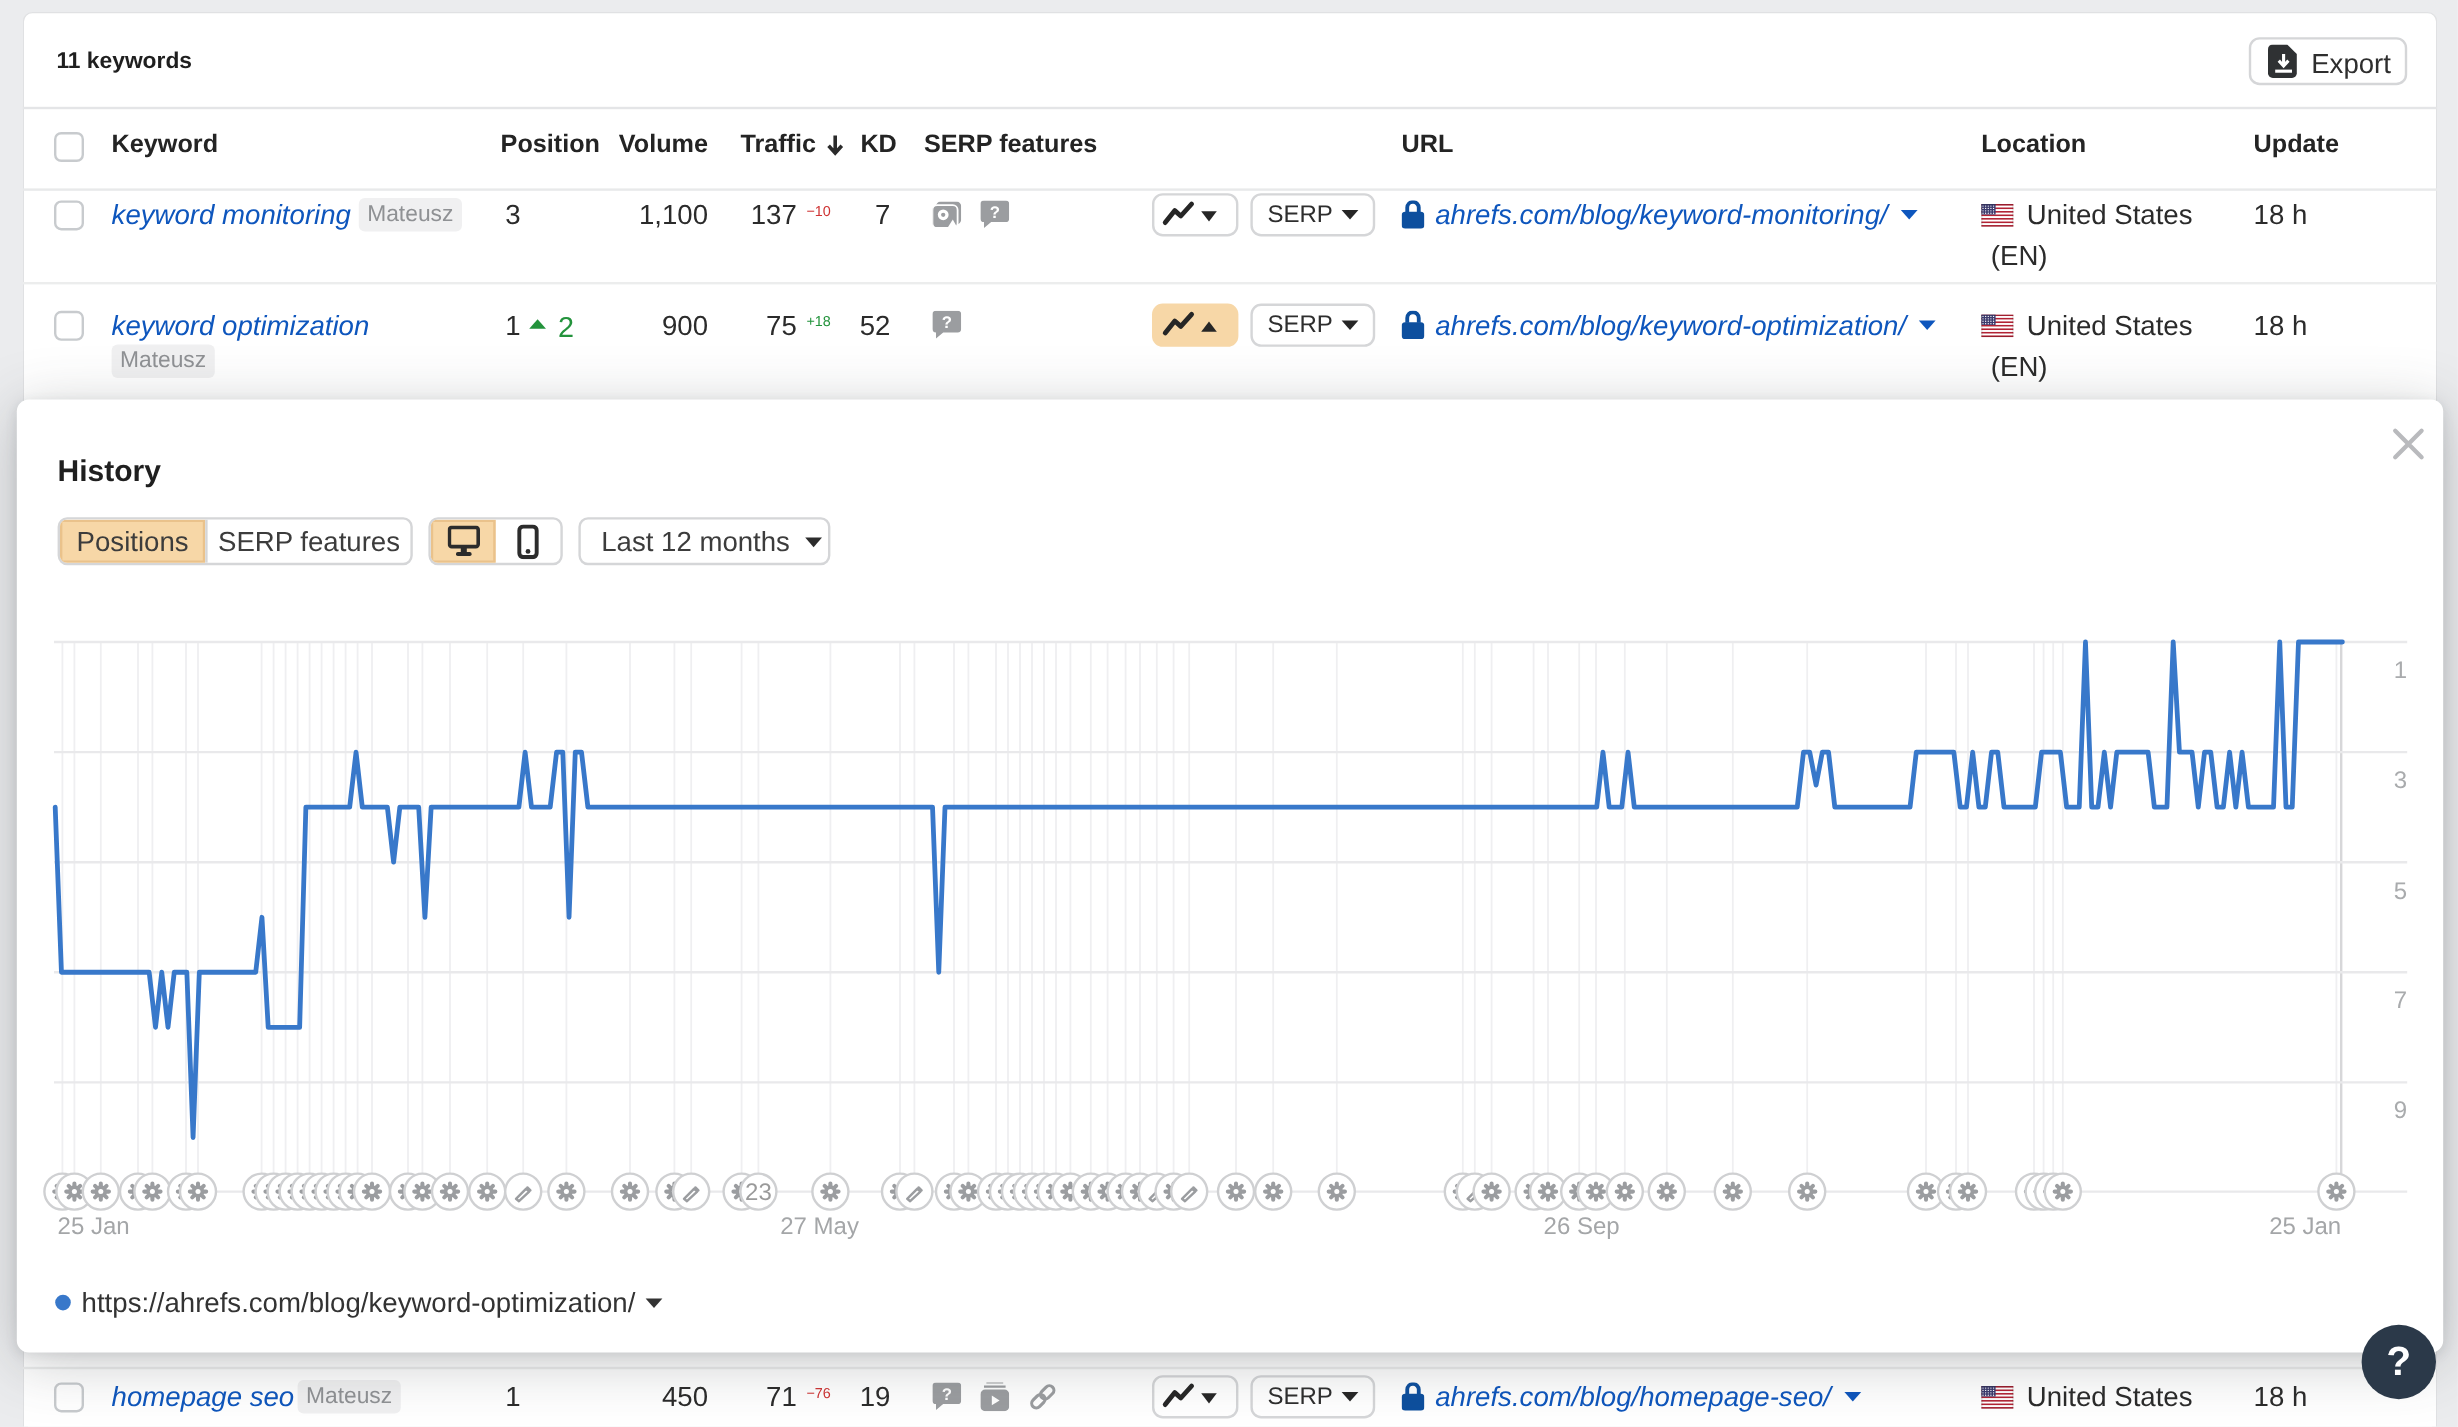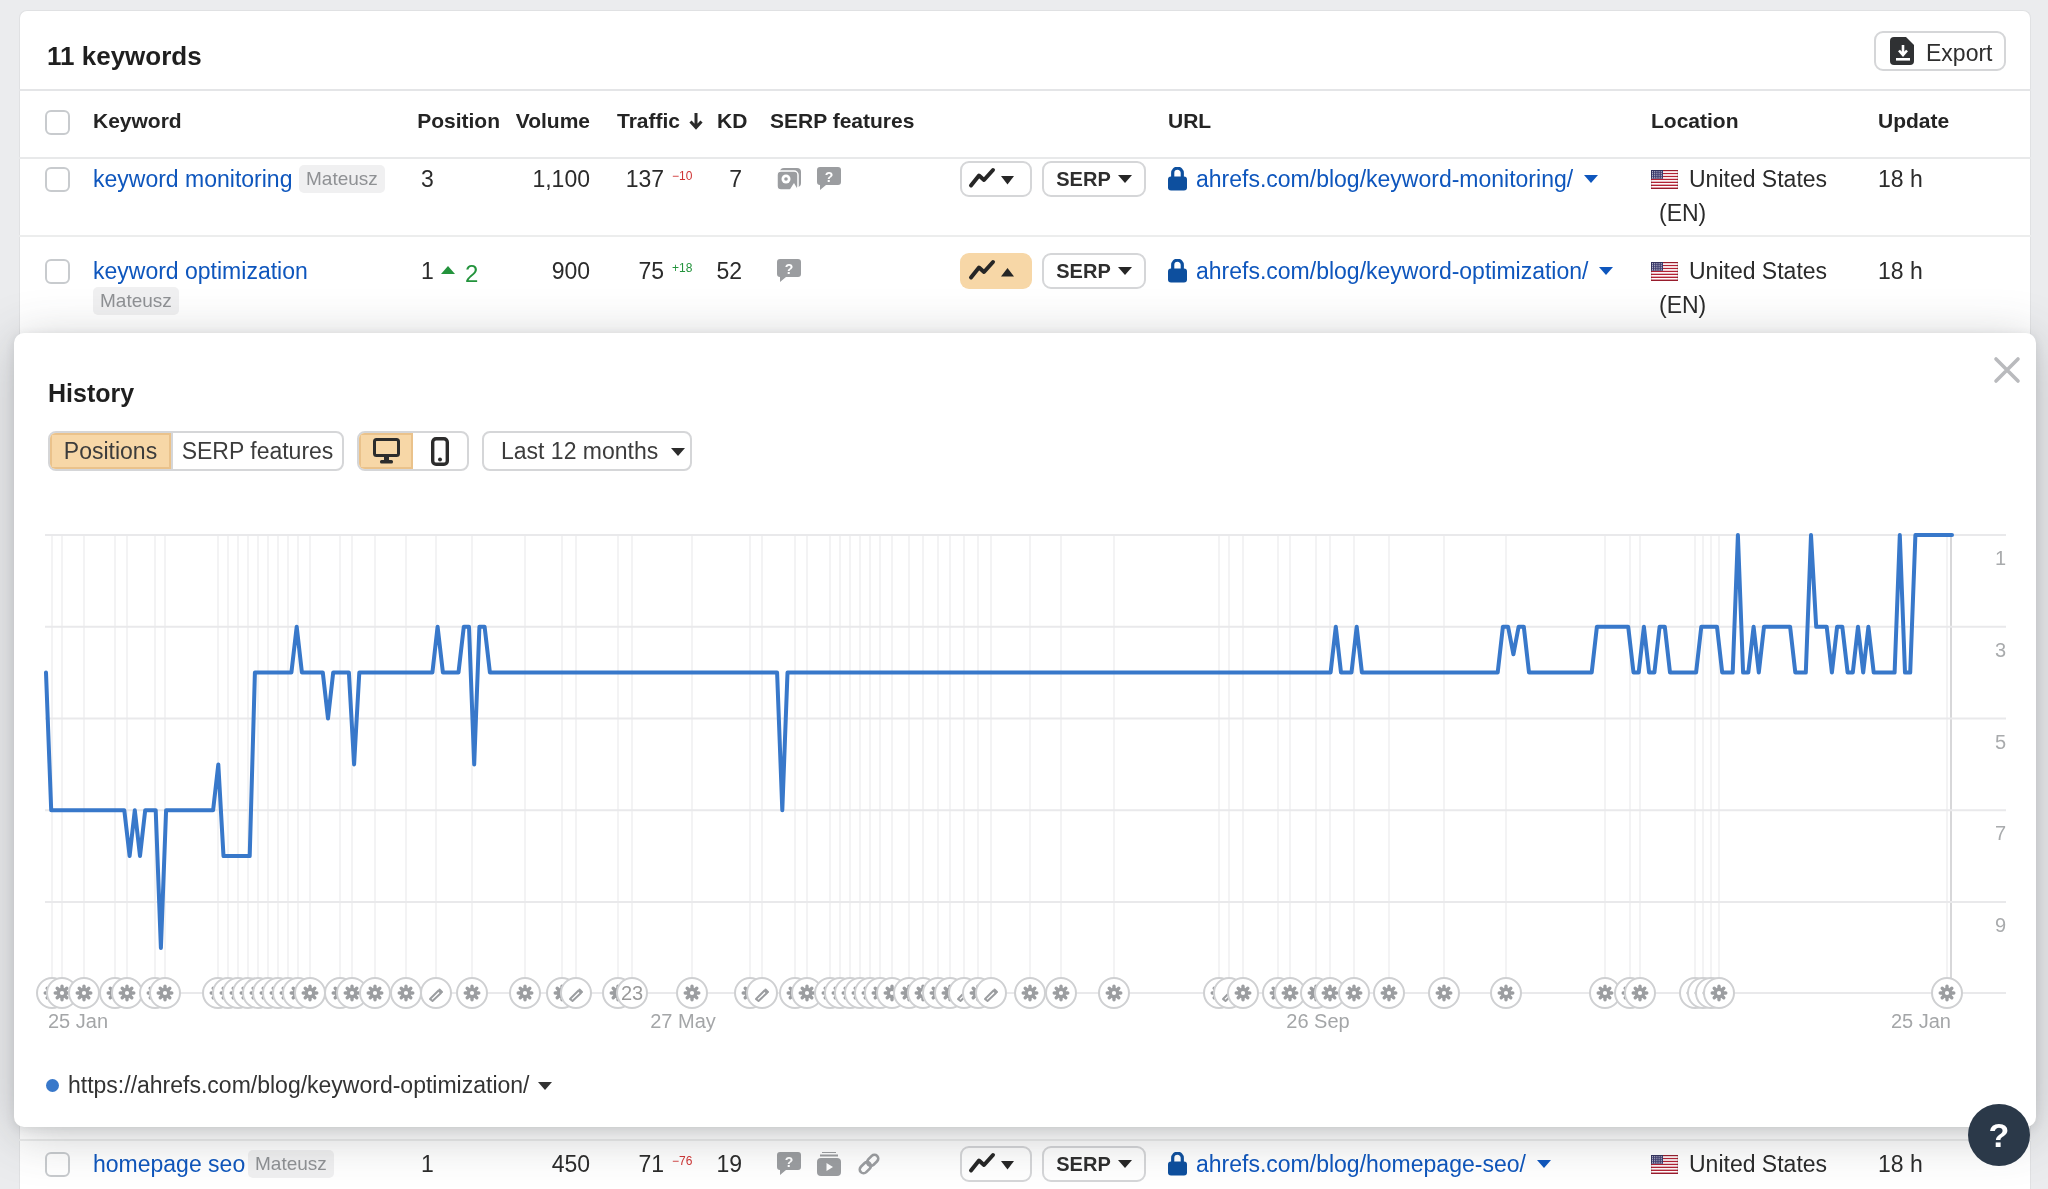--- a/index.html
+++ b/index.html
@@ -4,47 +4,47 @@
 * { margin:0; padding:0; box-sizing:border-box; }
 html,body { width:2048px; height:1189px; overflow:hidden; background:#ebecee;
   font-family:"Liberation Sans", sans-serif; font-size:23px; color:#2b2b2b;
   -webkit-font-smoothing:antialiased; }
 .abs { position:absolute; }
 .card { position:absolute; left:19px; top:10px; width:2012px; height:1179px;
   background:#fff; border:1px solid #e0e1e3; border-bottom:none; border-radius:8px 8px 0 0; }
 .hline { position:absolute; left:19px; width:2012px; height:0; border-top:2px solid #e4e5e7; }
 .rline { position:absolute; left:19px; width:2012px; height:0; border-top:2px solid #eceded; }
 .bold { font-weight:bold; }
-.link { color:#0e56bd; }
+.link { color:#0e56bd;font-style:italic; }
 .cb { width:25px; height:25px; border:2px solid #c8cbce; border-radius:6px; background:#fff; }
 .tag { position:absolute; background:#f0f0f1; color:#8f9194; font-size:19px;
   border-radius:5px; padding:4px 7px; line-height:20px; white-space:nowrap; }
 .btn { position:absolute; background:#fff; border:2px solid #d5d6d8; border-radius:9px; }
-.serpbtn { display:flex; align-items:center; justify-content:center; gap:7px; font-weight:bold; font-size:20px; color:#2e2e2e; }
+.serpbtn { display:flex; align-items:center; justify-content:center; gap:7px; font-weight:normal; font-size:20px; color:#2e2e2e; }
 .urlcell { position:absolute; display:flex; align-items:center; height:30px; font-size:23px; white-space:nowrap; }
 .urlcell svg { margin-right:9px; } .urlcell .car { margin-left:11px; }
 .car { display:inline-block; width:0; height:0; vertical-align:middle; }
 .hd { position:absolute; font-weight:bold; color:#242424; font-size:21px; white-space:nowrap; }
 .cell { position:absolute; font-size:23px; color:#2b2b2b; white-space:nowrap; }
 .cell.link, .link { color:#0e56bd; }
 .rt { text-align:right; }
 .green { color:#23933c; }
 .red { color:#cf3434; }
 .small { font-size:12px; }
 .chart { position:absolute; left:0; top:0; }
 .panel { position:absolute; left:14px; top:333px; width:2022px; height:794px;
   background:#fff; border-radius:10px; box-shadow:0 8px 50px rgba(60,64,70,0.28), 0 2px 10px rgba(60,64,70,0.12);text-decoration:underline; }
 .seg { position:absolute; border:2px solid #d5d6d8; border-radius:8px; background:#fff; overflow:hidden; display:flex; }
 .seg > div { display:flex; align-items:center; justify-content:center; font-size:23px; color:#3c3c3c; white-space:nowrap; }
 .seg .on { background:#f7d7a7; box-shadow:inset 0 0 0 2px #eac28b; }
 </style></head>
 <body>
 <div class="card"></div>
 
-<div class="abs bold" style="left:47px;top:41px;font-size:26px;color:#1f1f1f">11 keywords</div>
+<div class="abs bold" style="left:47px;top:41px;font-size:19px;color:#1f1f1f">11 keywords</div>
 <div class="btn" style="left:1874px;top:31px;width:132px;height:40px"></div>
 <svg class="abs" style="left:1890px;top:37px" width="26" height="28" viewBox="0 0 26 28">
 <path d="M4,0 h12 l8,8 v16 a4,4 0 0 1 -4,4 h-16 a4,4 0 0 1 -4,-4 v-20 a4,4 0 0 1 4,-4 z" fill="#2f3133"></path>
 <path d="M13,8 v9 M9,13.5 l4,4.5 4,-4.5" stroke="#fff" stroke-width="2.6" fill="none"></path>
 <rect x="6" y="21" width="14" height="2.6" fill="#fff"></rect>
 </svg>
 <div class="abs" style="left:1926px;top:40px;font-size:23px;color:#2e2e2e">Export</div>
 <div class="hline" style="top:89px"></div>
 
 <div class="cb abs" style="left:45px;top:110px"></div>

